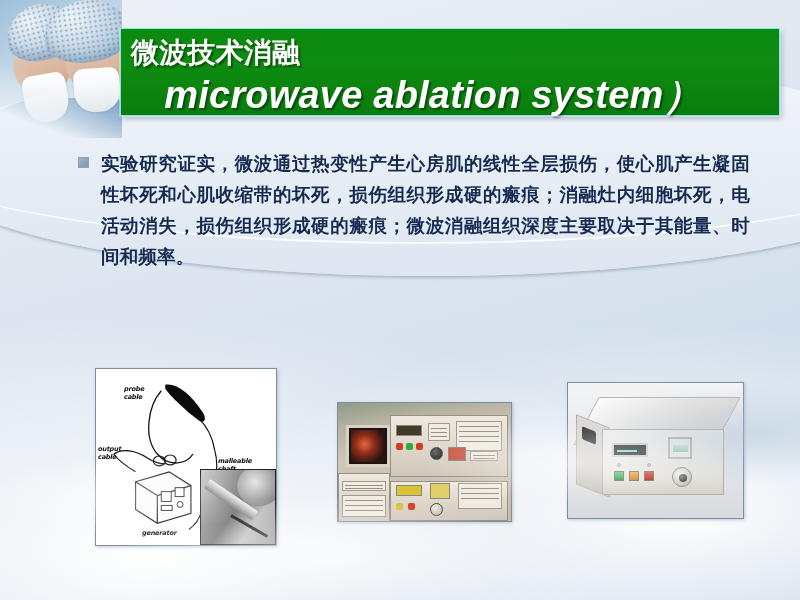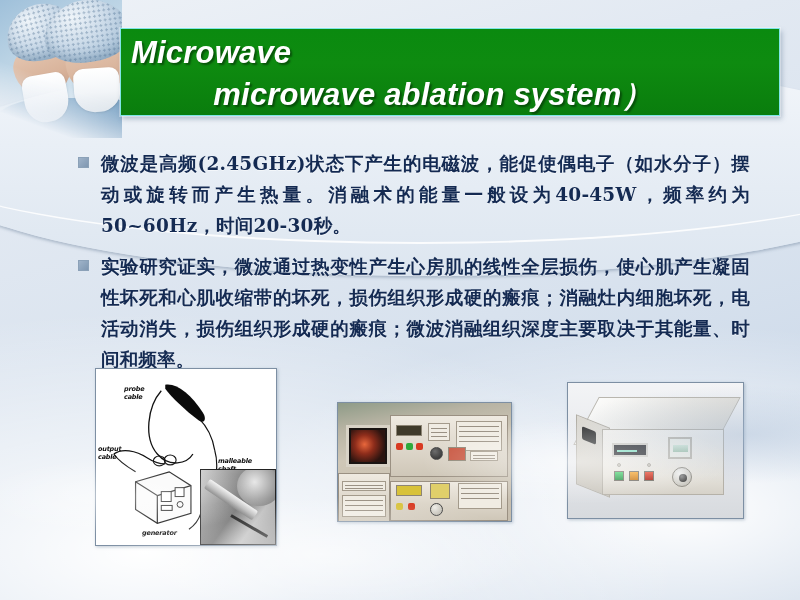--- a/index.html
+++ b/index.html
@@ -95,21 +95,21 @@
     white-space:nowrap;
   }
   .title-line.l1{
     font-size:30px; line-height:44px; text-align:left;
     display:flex; align-items:baseline; gap:12px;
   }
   .t-cn{ font-family:"DejaVu Sans", sans-serif; font-size:28px; }
   .t-en{ font-style:italic; font-size:31px; }
   .t-tail{ margin-left:auto; font-style:italic; font-size:31px; }
   .title-line.l2{
-    font-size:31px; line-height:40px; font-style:italic; text-align:center;
+    font-size:38px; line-height:40px; font-style:italic; text-align:center;
     padding-right:30px;
   }
 
   
   .body-area{ position:absolute; left:78px; top:148px; width:672px; }
   .bullet-row{ display:flex; gap:12px; margin-bottom:10px; }
   .bullet-sq{
     flex:0 0 auto; width:11px; height:11px; margin-top:9px;
     background:linear-gradient(135deg,#9fb3c9 0%, #7f97b1 100%);
     border:1px solid #8ba1b8;
@@ -227,30 +227,26 @@
       </div>
     <div class="cap c2">
         <div class="cap-dots"></div>
       </div>
     <div class="mask m1"></div>
     <div class="mask m2"></div>
   </div>
 
   <div class="title-banner">
     <div class="title-line l1">
-      <span class="t-en">Microwave</span>
+      <span class="t-cn">微波技术消融</span>
     </div>
     <div class="title-line l2">microwave ablation system）</div>
   </div>
 
   <div class="body-area">
-    <div class="bullet-row">
-      <span class="bullet-sq"></span>
-      <span class="bullet-txt">微波是高频(2.45GHz)状态下产生的电磁波，能促使偶电子（如水分子）摆动或旋转而产生热量。消融术的能量一般设为40-45W，频率约为50~60Hz，时间20-30秒。</span>
-    </div>
     <div class="bullet-row">
       <span class="bullet-sq"></span>
       <span class="bullet-txt">实验研究证实，微波通过热变性产生心房肌的线性全层损伤，使心肌产生凝固性坏死和心肌收缩带的坏死，损伤组织形成硬的瘢痕；消融灶内细胞坏死，电活动消失，损伤组织形成硬的瘢痕；微波消融组织深度主要取决于其能量、时间和频率。</span>
     </div>
   </div>
 
   <div class="pic-row">
 
     <div class="frame" id="frame-diagram">
       <div class="diag">

